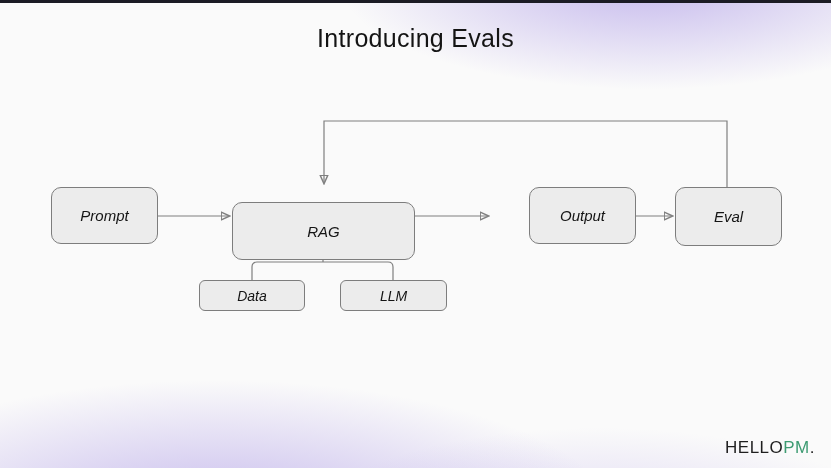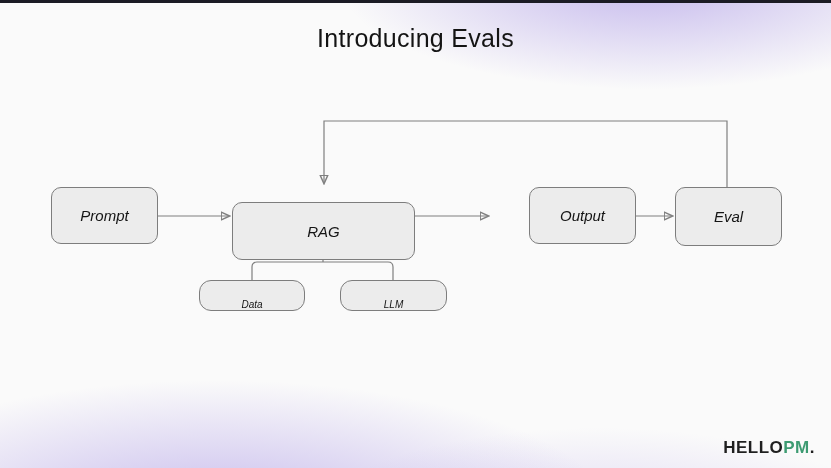--- a/index.html
+++ b/index.html
@@ -48,30 +48,30 @@
   .node {
     position: absolute;
     display: flex; align-items: center; justify-content: center;
     background: var(--color-node-fill);
     border: 1px solid var(--color-node-border);
     border-radius: 10px;
     color: var(--color-text);
     font-size: 15px;
     font-style: italic;
   }
-  .node.small { border-radius: 12px; font-size: 10px; align-items: flex-end; }
+  .node.small { border-radius: 6px; font-size: 14px; }
   .node-prompt { left: 51px;  top: 187px; width: 107px; height: 57px; }
   .node-rag    { left: 232px; top: 202px; width: 183px; height: 58px; }
   .node-output { left: 491px; top: 187px; width: 107px; height: 57px; margin-left: 38px; }
   .node-eval   { left: 675px; top: 187px; width: 107px; height: 59px; }
   .node-data   { left: 199px; top: 280px; width: 106px; height: 31px; }
   .node-llm    { left: 340px; top: 280px; width: 107px; height: 31px; }
   .logo {
     position: absolute; right: 16px; bottom: 10px;
-    font-size: 17px; font-weight: 700;
+    font-size: 17px; font-weight: 400;
     letter-spacing: 0.5px;
     color: #1F1F1F;
   }
   .logo .green { color: var(--color-logo-green); }
 </style>
 </head>
 <body>
 
 <div class="top-bar"></div>
 

